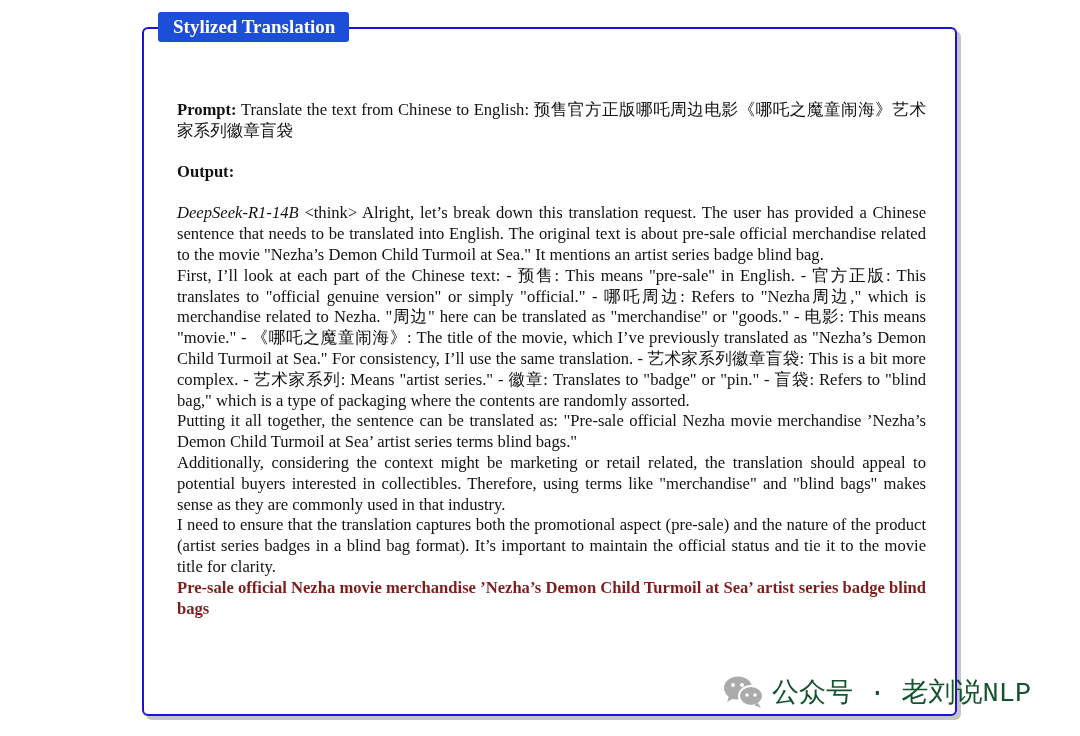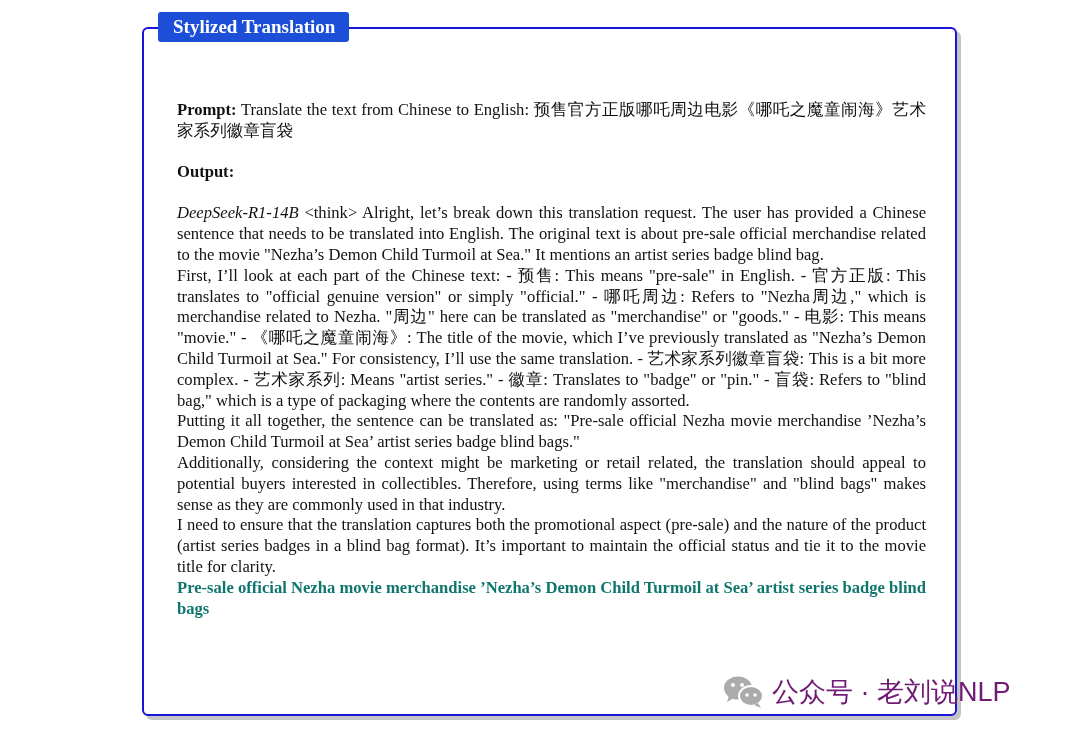--- a/index.html
+++ b/index.html
@@ -64,32 +64,32 @@
       font-weight: bold;
     }
     .output-label {
       margin-bottom: 21px !important;
     }
     .model-name {
       font-weight: normal;
       font-style: italic;
     }
     .final {
-      color: #0f766e;
+      color: #7f1d1d;
       font-weight: bold;
     }
     .watermark {
       position: absolute;
       left: 722px;
       top: 672px;
       height: 40px;
       display: flex;
       align-items: center;
-      color: #701a75;
-      font-family: Liberation Sans, sans-serif;
+      color: #14532d;
+      font-family: Liberation Mono, monospace;
       font-size: 27px;
       white-space: nowrap;
       z-index: 3;
     }
     .wechat-icon {
       width: 44px;
       height: 36px;
       position: relative;
       margin-right: 6px;
     }
@@ -104,21 +104,21 @@
 <div class="content">
   <p class="prompt-block">
     <span class="label-bold">Prompt:</span>
     <span>Translate the text from Chinese to English: 预售官方正版哪吒周边电影《哪吒之魔童闹海》艺术家系列徽章盲袋</span>
   </p>
 
   <p class="output-label label-bold">Output:</p>
 
   <p><span class="model-name">DeepSeek-R1-14B</span> <span>&lt;think&gt; Alright, let’s break down this translation request. The user has provided a Chinese sentence that needs to be translated into English. The original text is about pre-sale official merchandise related to the movie "Nezha’s Demon Child Turmoil at Sea." It mentions an artist series badge blind bag.</span></p>
   <p>First, I’ll look at each part of the Chinese text: - 预售: This means "pre-sale" in English. - 官方正版: This translates to "official genuine version" or simply "official." - 哪吒周边: Refers to "Nezha周边," which is merchandise related to Nezha. "周边" here can be translated as "merchandise" or "goods." - 电影: This means "movie." - 《哪吒之魔童闹海》: The title of the movie, which I’ve previously translated as "Nezha’s Demon Child Turmoil at Sea." For consistency, I’ll use the same translation. - 艺术家系列徽章盲袋: This is a bit more complex. - 艺术家系列: Means "artist series." - 徽章: Translates to "badge" or "pin." - 盲袋: Refers to "blind bag," which is a type of packaging where the contents are randomly assorted.</p>
-  <p>Putting it all together, the sentence can be translated as: "Pre-sale official Nezha movie merchandise ’Nezha’s Demon Child Turmoil at Sea’ artist series badge blind bags."</p>
+  <p>Putting it all together, the sentence can be translated as: "Pre-sale official Nezha movie merchandise ’Nezha’s Demon Child Turmoil at Sea’ artist series terms blind bags."</p>
   <p>Additionally, considering the context might be marketing or retail related, the translation should appeal to potential buyers interested in collectibles. Therefore, using terms like "merchandise" and "blind bags" makes sense as they are commonly used in that industry.</p>
   <p>I need to ensure that the translation captures both the promotional aspect (pre-sale) and the nature of the product (artist series badges in a blind bag format). It’s important to maintain the official status and tie it to the movie title for clarity.</p>
   <p class="final">Pre-sale official Nezha movie merchandise ’Nezha’s Demon Child Turmoil at Sea’ artist series badge blind bags</p>
 </div>
 
 <div class="watermark">
   <span class="wechat-icon">
     <svg width="44" height="36" viewBox="0 0 44 36">
       <ellipse cx="16" cy="14" rx="14" ry="11.5" fill="#ababab"></ellipse>
       <path d="M7 22 L5 28 L12 24 Z" fill="#ababab"></path>

